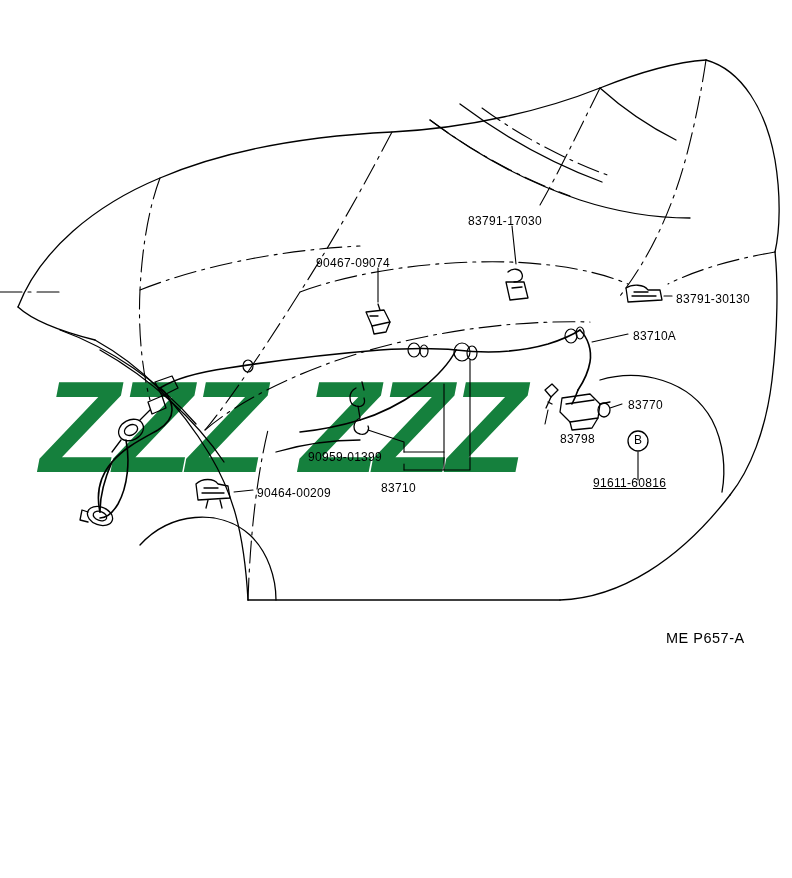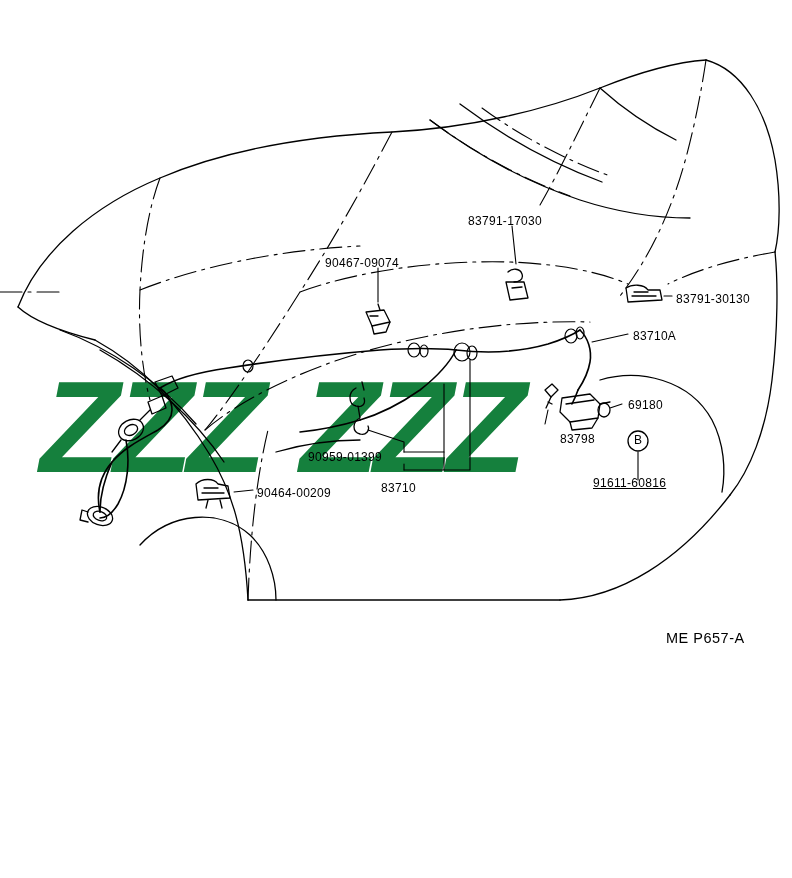--- a/index.html
+++ b/index.html
@@ -225,24 +225,24 @@
         <path d="M404 470 L 444 470 L 444 452"></path>
         <path d="M404 470 L 404 464"></path>
         <path d="M444 470 L 470 470 L 470 360"></path>
 
         <path d="M253 490 L 234 492"></path>
       </g>
     </g>
   </svg>
 
   <div class="part-label" style="left:468px; top:214px;">83791-17030</div>
-  <div class="part-label" style="left:325px; top:256px;">90467-09074</div>
+  <div class="part-label" style="left:316px; top:256px;">90467-09074</div>
   <div class="part-label" style="left:676px; top:292px;">83791-30130</div>
   <div class="part-label" style="left:633px; top:329px;">83710A</div>
-  <div class="part-label" style="left:628px; top:398px;">69180</div>
+  <div class="part-label" style="left:628px; top:398px;">83770</div>
   <div class="part-label" style="left:524px; top:432px;margin-left:36px;">83798</div>
   <div class="part-label" style="left:308px; top:450px;">90959-01399</div>
   <div class="part-label" style="left:381px; top:481px;">83710</div>
   <div class="part-label" style="left:257px; top:486px;">90464-00209</div>
   <div class="part-label" style="left:593px; top:476px;text-decoration:underline;">91611-60816</div>
 
   <div class="part-label" style="left:634px; top:433px; font-size:12px;">B</div>
 
   <div class="footer-code" style="left:666px; top:630px;">ME  P657-A</div>
 

